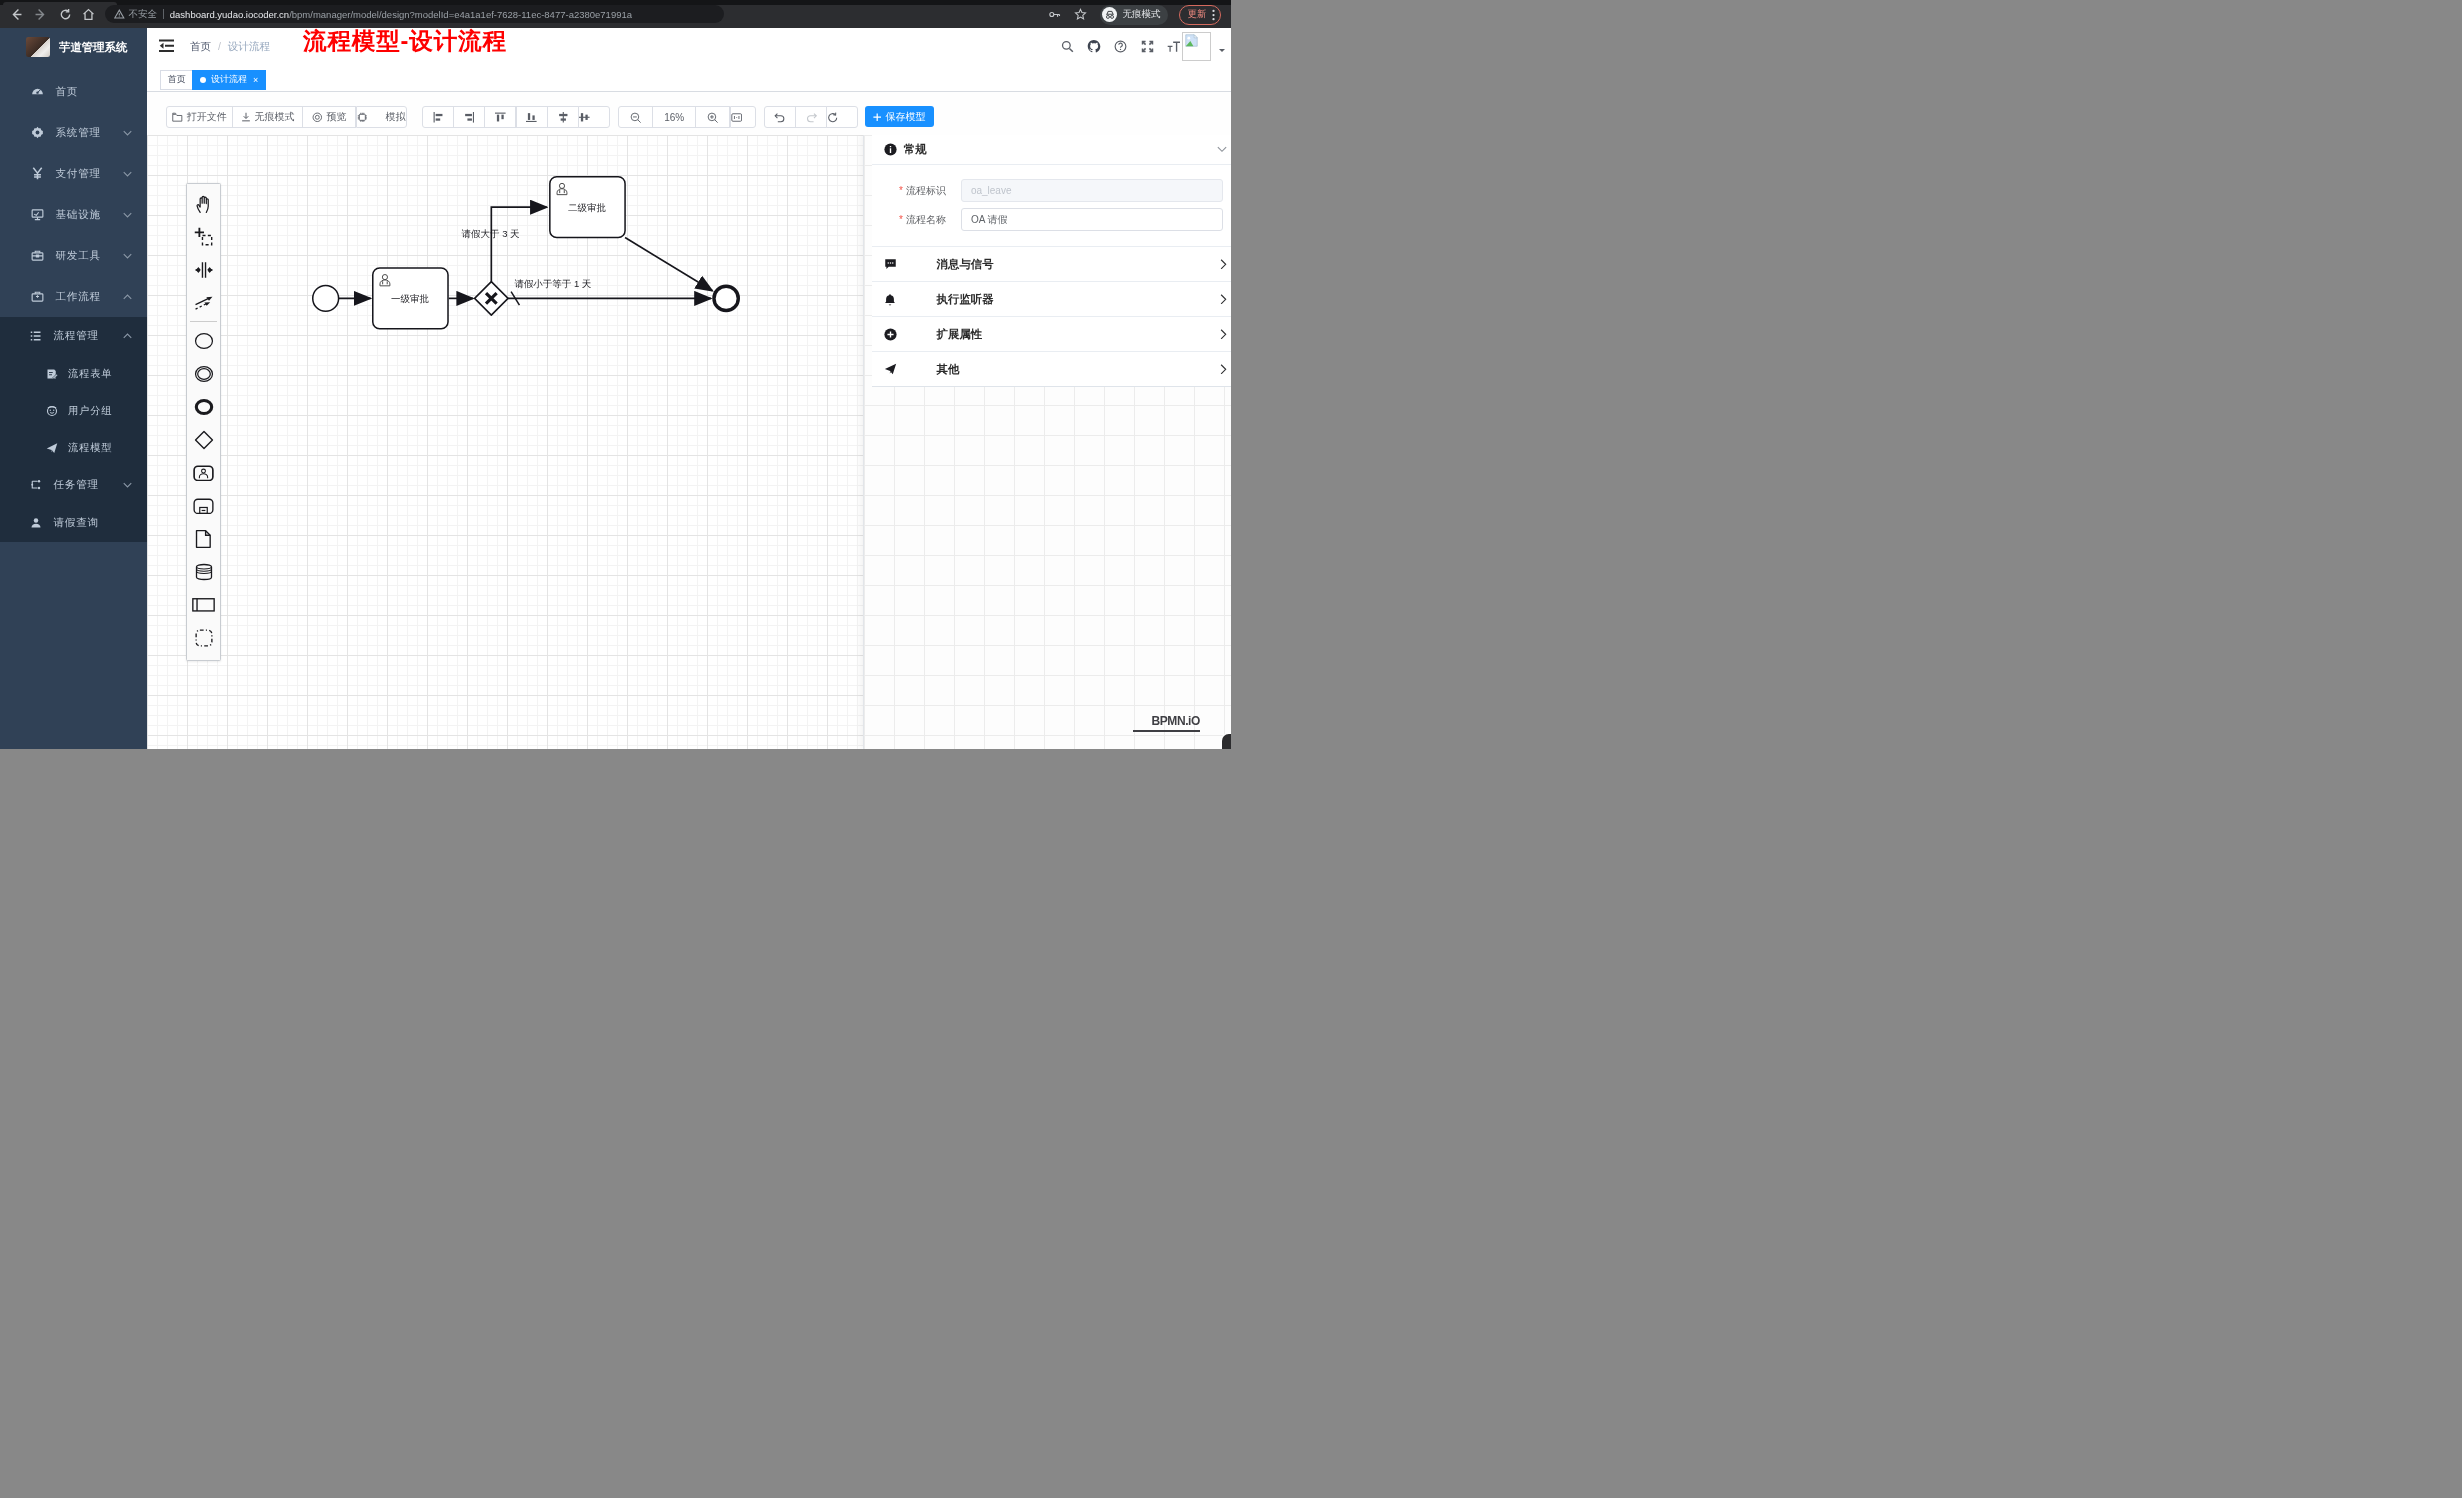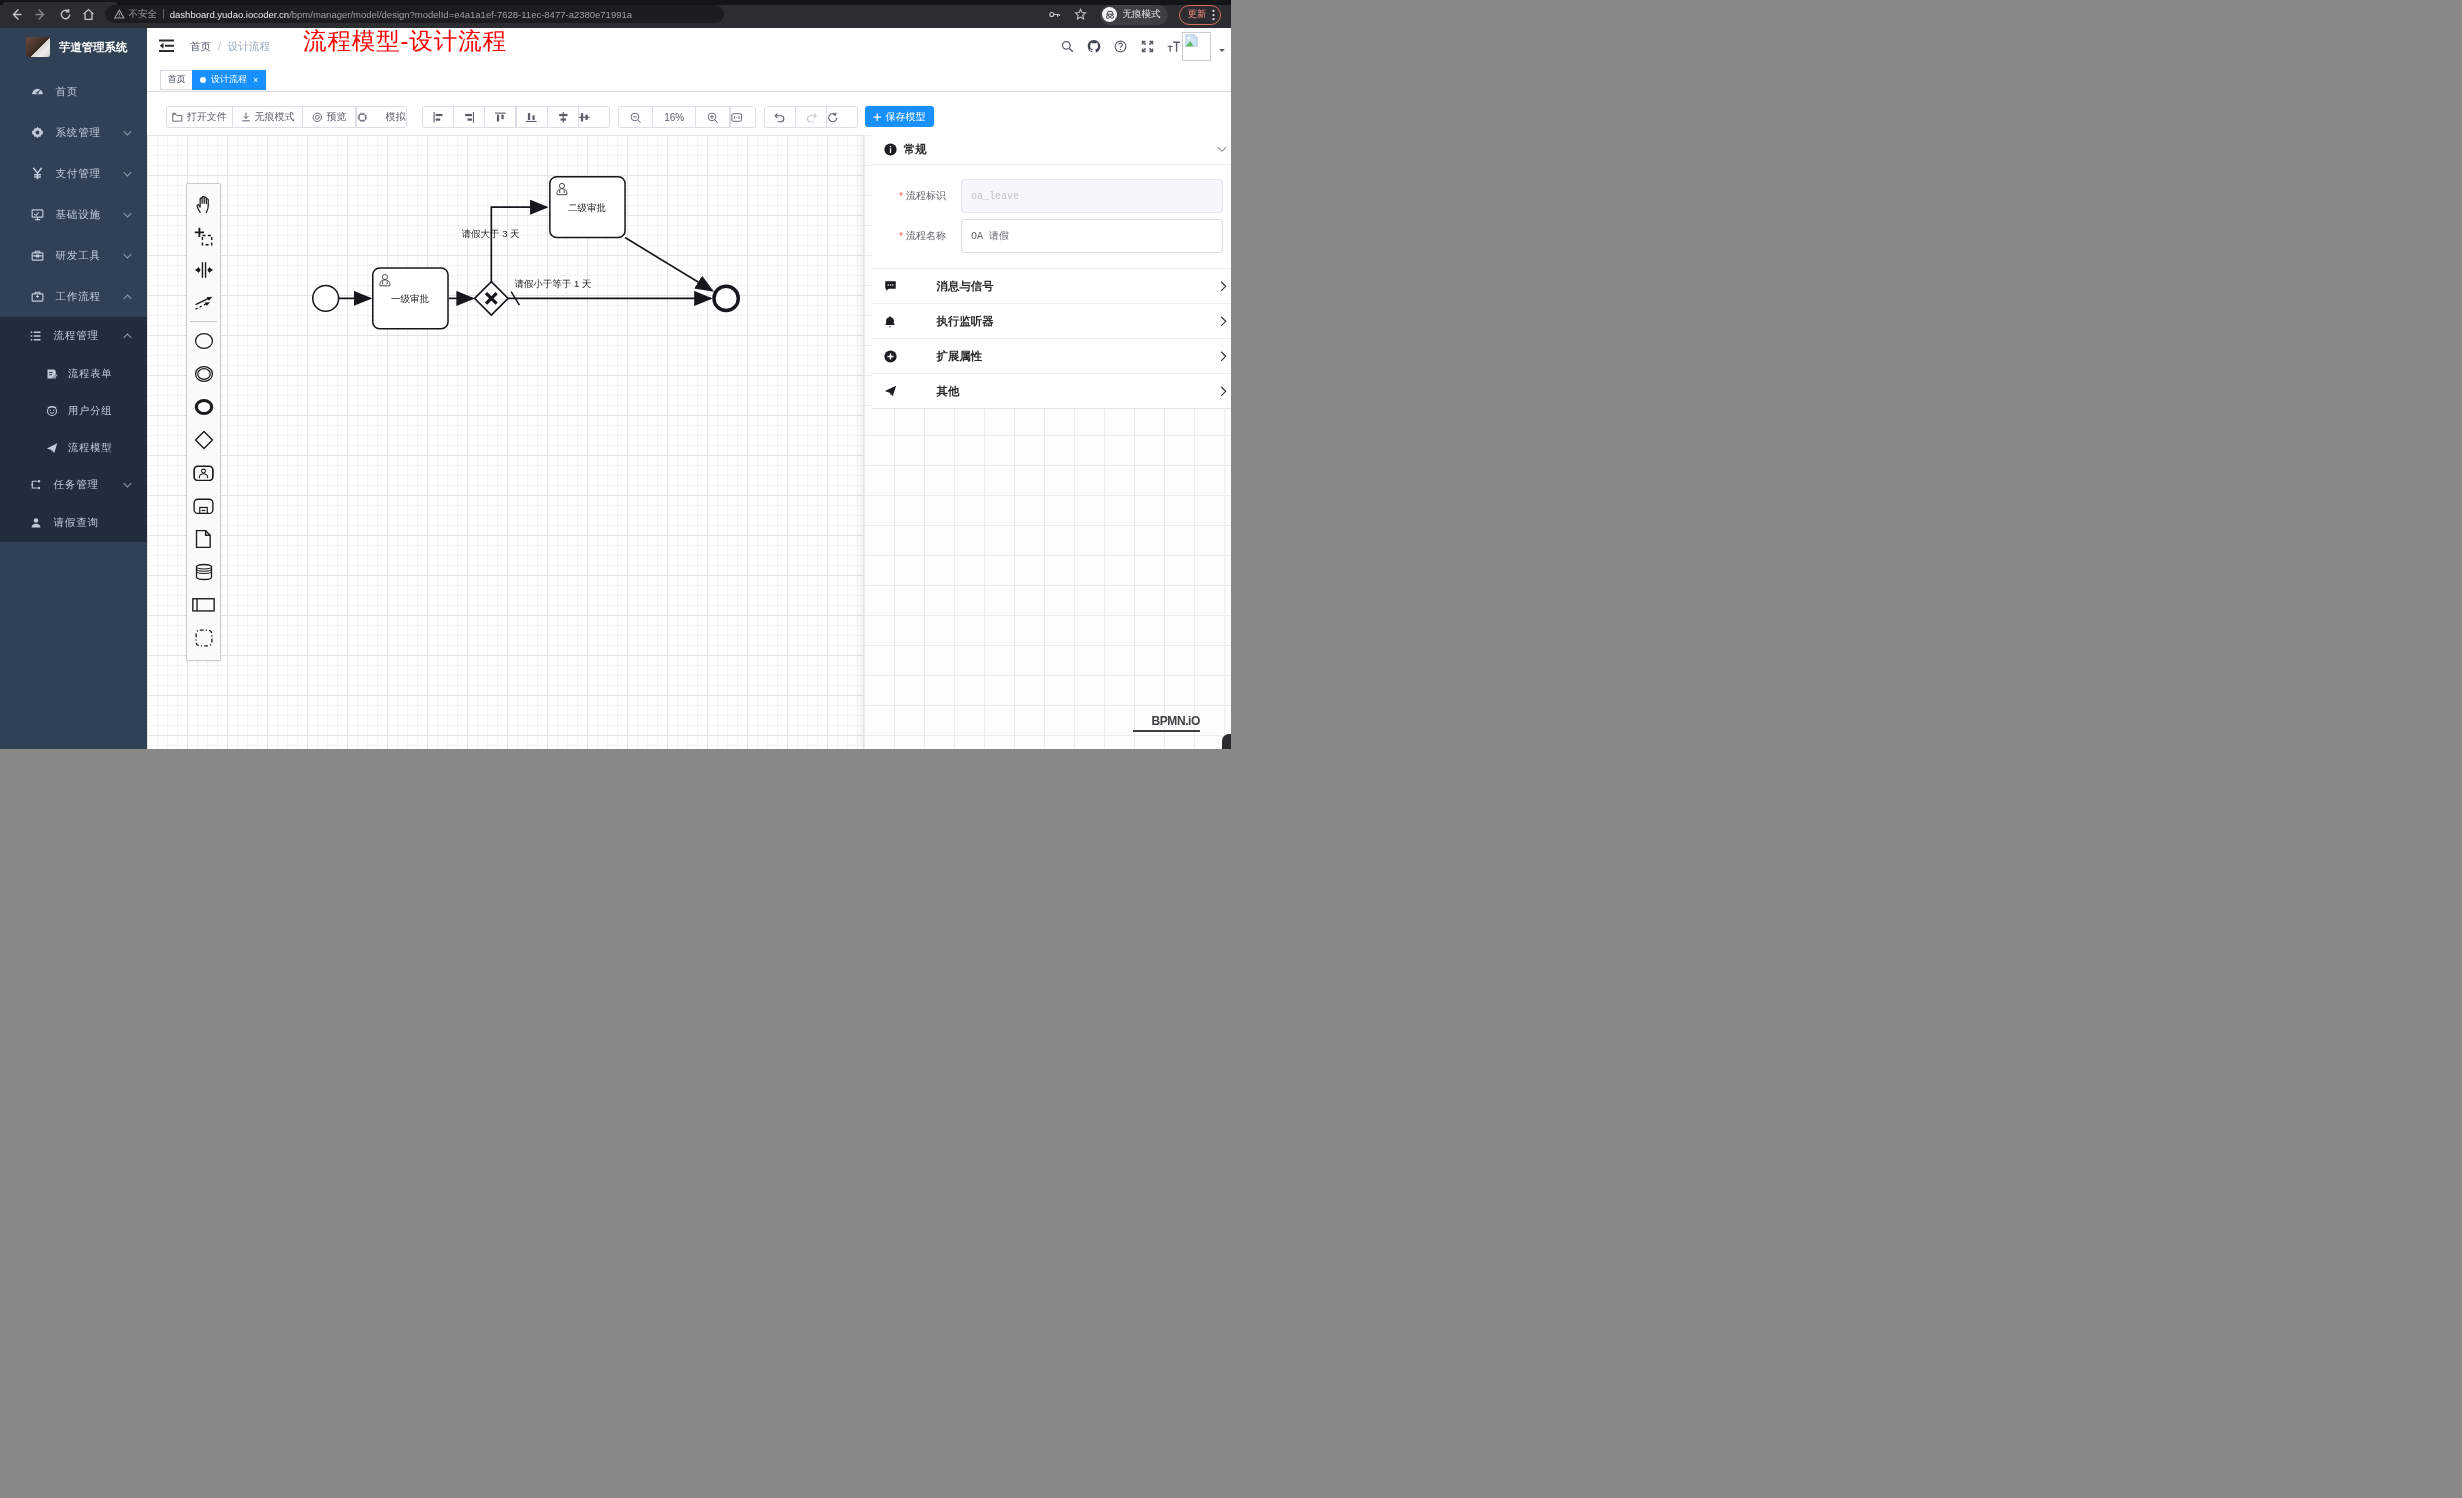--- a/index.html
+++ b/index.html
@@ -41,21 +41,21 @@
   .appheader { position:absolute; left:147px; top:28px; width:1084px; height:37px; background:#fff; }
   .fold-btn { position:absolute; left:12px; top:11.4px; width:15px; height:13.7px; cursor:pointer; }
   .crumb { position:absolute; left:43px; top:12px; font-size:10.6px; display:flex; }
   .crumb .home { color:#515a6e; cursor:pointer; }
   .crumb .slash { color:#c0c4cc; margin:0 6.8px; }
   .crumb .cur { color:#97a8be; }
   .hicons { position:absolute; right:50px; top:0; height:37px; display:flex; align-items:center; gap:13px; }
   .hic { width:13.7px; height:13.7px; display:flex; align-items:center; justify-content:center; cursor:pointer; }
   .avatar-box { position:absolute; right:20px; top:3.8px; width:29px; height:29px; border:0.8px solid #ccc; background:#fff; cursor:pointer; }
   .avatar-caret { position:absolute; right:6px; top:21px; width:0; height:0; border:3.8px solid transparent; border-top-color:#5a5e66; cursor:pointer; }
-  .annotation { position:absolute; left:303px; top:25px; font-size:23.6px; font-weight:normal; color:#fe0000; letter-spacing:0.8px; z-index:50; pointer-events:none; }
+  .annotation { position:absolute; left:303px; top:25px; font-size:23.6px; font-weight:bold; color:#fe0000; letter-spacing:0.8px; z-index:50; pointer-events:none; }
 
   
   .tabbar { position:absolute; left:147px; top:65px; width:1084px; height:27px; background:#fff; border-bottom:0.8px solid #d8dce2; }
   .tag { position:absolute; top:4.6px; height:20px; display:inline-flex; align-items:center; font-size:9px; cursor:pointer; }
   .tag-home { left:13px; padding:0 6.8px; background:#fff; border:0.8px solid #d8dce5; color:#495060; }
   .tag-active { left:45px; padding:0 6.8px; background:#1890ff; border:0.8px solid #1890ff; color:#fff; }
   .tag-dot { width:6px; height:6px; border-radius:50%; background:#fff; margin-right:5.3px; }
   .tag-x { margin-left:6px; font-size:9px; color:#fff; }
 
   
@@ -89,21 +89,21 @@
     background-size:30px 30px; }
   .prop-panel { position:absolute; left:8px; top:0; width:100%; background:#fff; border-bottom:0.8px solid #dfe4ea; }
   .p-head { height:29px; display:flex; align-items:center; padding:0 12px; cursor:pointer; }
   .p-head .pi { width:13px; height:13px; margin-right:6.8px; display:flex; }
   .p-head .pt { flex:1; font-size:11.4px; font-weight:600; color:#2b2b2b; }
   .p-div { height:0.8px; background:#e9edf2; }
   .p-form { padding:8.4px 0 9px; }
   .f-row { display:flex; align-items:center; margin:6px 0; padding-left:27px; }
   .f-star { color:#f5554a; font-size:10px; margin-right:3px; }
   .f-lbl { width:55px; font-size:10px; color:#606266; }
-  .f-inp { width:262px; height:23px; border:0.8px solid #dcdfe6; border-radius:3px; font-size:10px; color:#5f6368; padding:16px 9px; font-family:Liberation Mono, monospace; outline:none; background:#fff; }
+  .f-inp { width:262px; height:23px; border:0.8px solid #dcdfe6; border-radius:3px; font-size:10px; color:#5f6368; padding:0 9px; font-family:Liberation Sans, sans-serif; outline:none; background:#fff; }
   .f-inp.ro { background:#f5f7fa; border-color:#e4e7ed; color:#bfc4cc; }
   .f-inp::placeholder { color:#bfc4cc; }
   .p-row { height:35px; display:flex; align-items:center; padding:0 12px; border-top:0.8px solid #e9edf2; cursor:pointer; }
   .p-row .pi { width:13px; height:13px; margin-right:7.6px; display:flex; }
   .p-row .pt { flex:1; font-size:11.4px; font-weight:700; color:#2b2b2b;margin-left:32px; }
 
   .watermark { position:absolute; right:31px; bottom:21px; font-size:12px; font-weight:bold; color:#3f3f44; letter-spacing:-0.4px; }
   .wm-bar { position:absolute; right:31px; bottom:16.7px; width:67px; height:1.9px; background:#3f3f44; }
   .dark-corner { position:absolute; right:0; bottom:0; width:9px; height:15px; background:#2c2c2e; border-top-left-radius:6.8px; box-shadow:-0.8px -0.8px 0 #fff; }
 </style>

